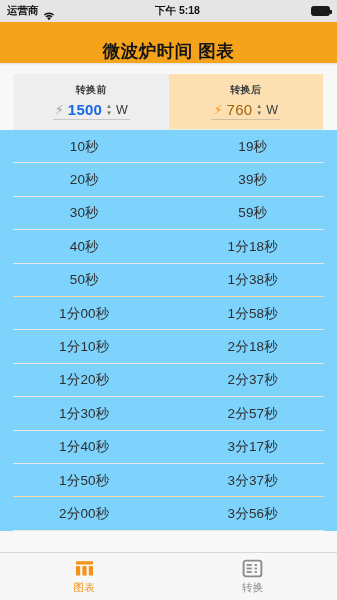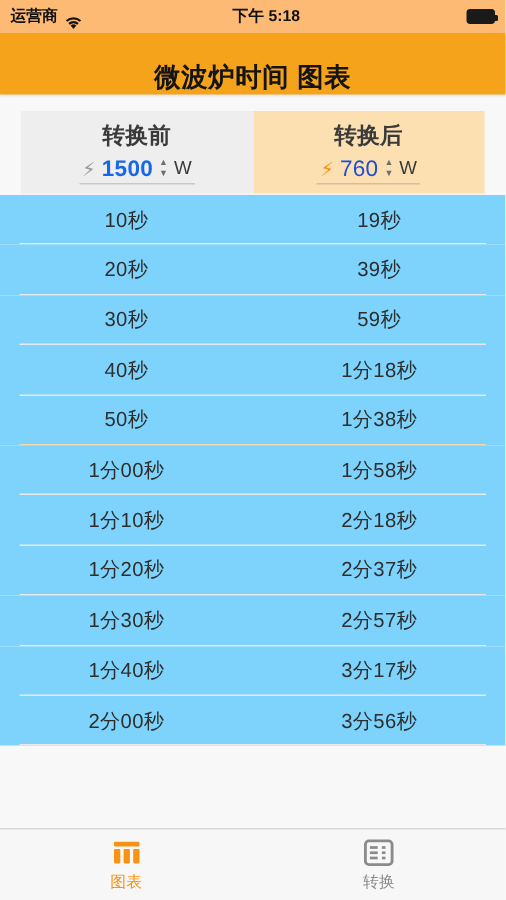--- a/index.html
+++ b/index.html
@@ -7,21 +7,21 @@
   body {
     font-family:"Liberation Sans","DejaVu Sans",sans-serif;
     background:#F7F7F7;
     -webkit-font-smoothing:antialiased;
     overflow:hidden;
   }
   .phone { width:337px; height:600px; position:relative; display:flex; flex-direction:column; background:#F8F8F8; }
 
   
   .statusbar {
-    height:22px; background:#fdba74; flex:0 0 22px;
+    height:22px; background:#e5e5e5; flex:0 0 22px;
     display:flex; align-items:center; padding:0 7px; position:relative;
   }
   .sb-left { display:flex; align-items:center; gap:4px; }
   .sb-carrier { font-size:10.5px; font-weight:bold; color:#111; letter-spacing:0px; }
   .wifi { width:12px; height:9px; position:relative; display:inline-block; }
   .sb-time {
     position:absolute; left:18px; right:0; text-align:center;
     font-size:10.5px; font-weight:bold; color:#111;
   }
   .sb-right { margin-left:auto; display:flex; align-items:center; }
@@ -47,28 +47,28 @@
   .content { flex:1 1 auto; background:#F8F8F8; padding:11px 0 0 0; overflow:hidden; position:relative; }
 
   
   .hdr {
     margin:0 14px; display:flex; height:55px;
     box-shadow:0 1px 1px rgba(0,0,0,0.05);
   }
   .hdr-col { flex:1 1 50%; display:flex; flex-direction:column; align-items:center; justify-content:center; }
   .hdr-col.from { background:#EEEEEE; }
   .hdr-col.to   { background:#FCE0B2;text-align:center; }
-  .hdr-label { font-size:15px; font-weight:bold; color:#3a3a3a; margin-bottom:4px; letter-spacing:.3px; }
+  .hdr-label { font-size:10px; font-weight:bold; color:#3a3a3a; margin-bottom:4px; letter-spacing:.3px; }
   .hdr-value-row { display:flex; align-items:center; gap:4px; border-bottom:1px solid rgba(130,130,130,.35); padding:0 2px 1px 2px; }
   .bolt { font-size:13px; line-height:1; }
   .bolt.gray { color:#9a9a9a; }
   .bolt.orange { color:#F59315; }
   .num { font-size:15px; font-weight:bold; letter-spacing:.2px; }
   .num.blue { color:#1768E8; }
-  .num.dark { color:#1d4ed8; font-weight:normal; }
+  .num.dark { color:#a16207; font-weight:normal; }
   .stepper { display:flex; flex-direction:column; align-items:center; justify-content:center; gap:1px; line-height:0; }
   .stepper span { font-size:6px; color:#6f6f6f; line-height:6px; display:block; }
   .unit { font-size:12.5px; color:#3a3a3a; }
 
   
   .rows { margin-top:1px; }
   .row {
     display:flex; height:33.4px; align-items:center;
     position:relative; background:#7dd3fc;
   }
@@ -182,20 +182,24 @@
           <div class="cell">1分20秒</div>
           <div class="cell">2分37秒</div>
         </div>
         <div class="row">
           <div class="cell">1分30秒</div>
           <div class="cell">2分57秒</div>
         </div>
         <div class="row">
           <div class="cell">1分40秒</div>
           <div class="cell">3分17秒</div>
+        </div>
+        <div class="row group-end">
+          <div class="cell">1分50秒</div>
+          <div class="cell">3分37秒</div>
         </div>
         <div class="row">
           <div class="cell">2分00秒</div>
           <div class="cell">3分56秒</div>
         </div>
       </div>
 
   </div>
 
   <div class="tabbar">

